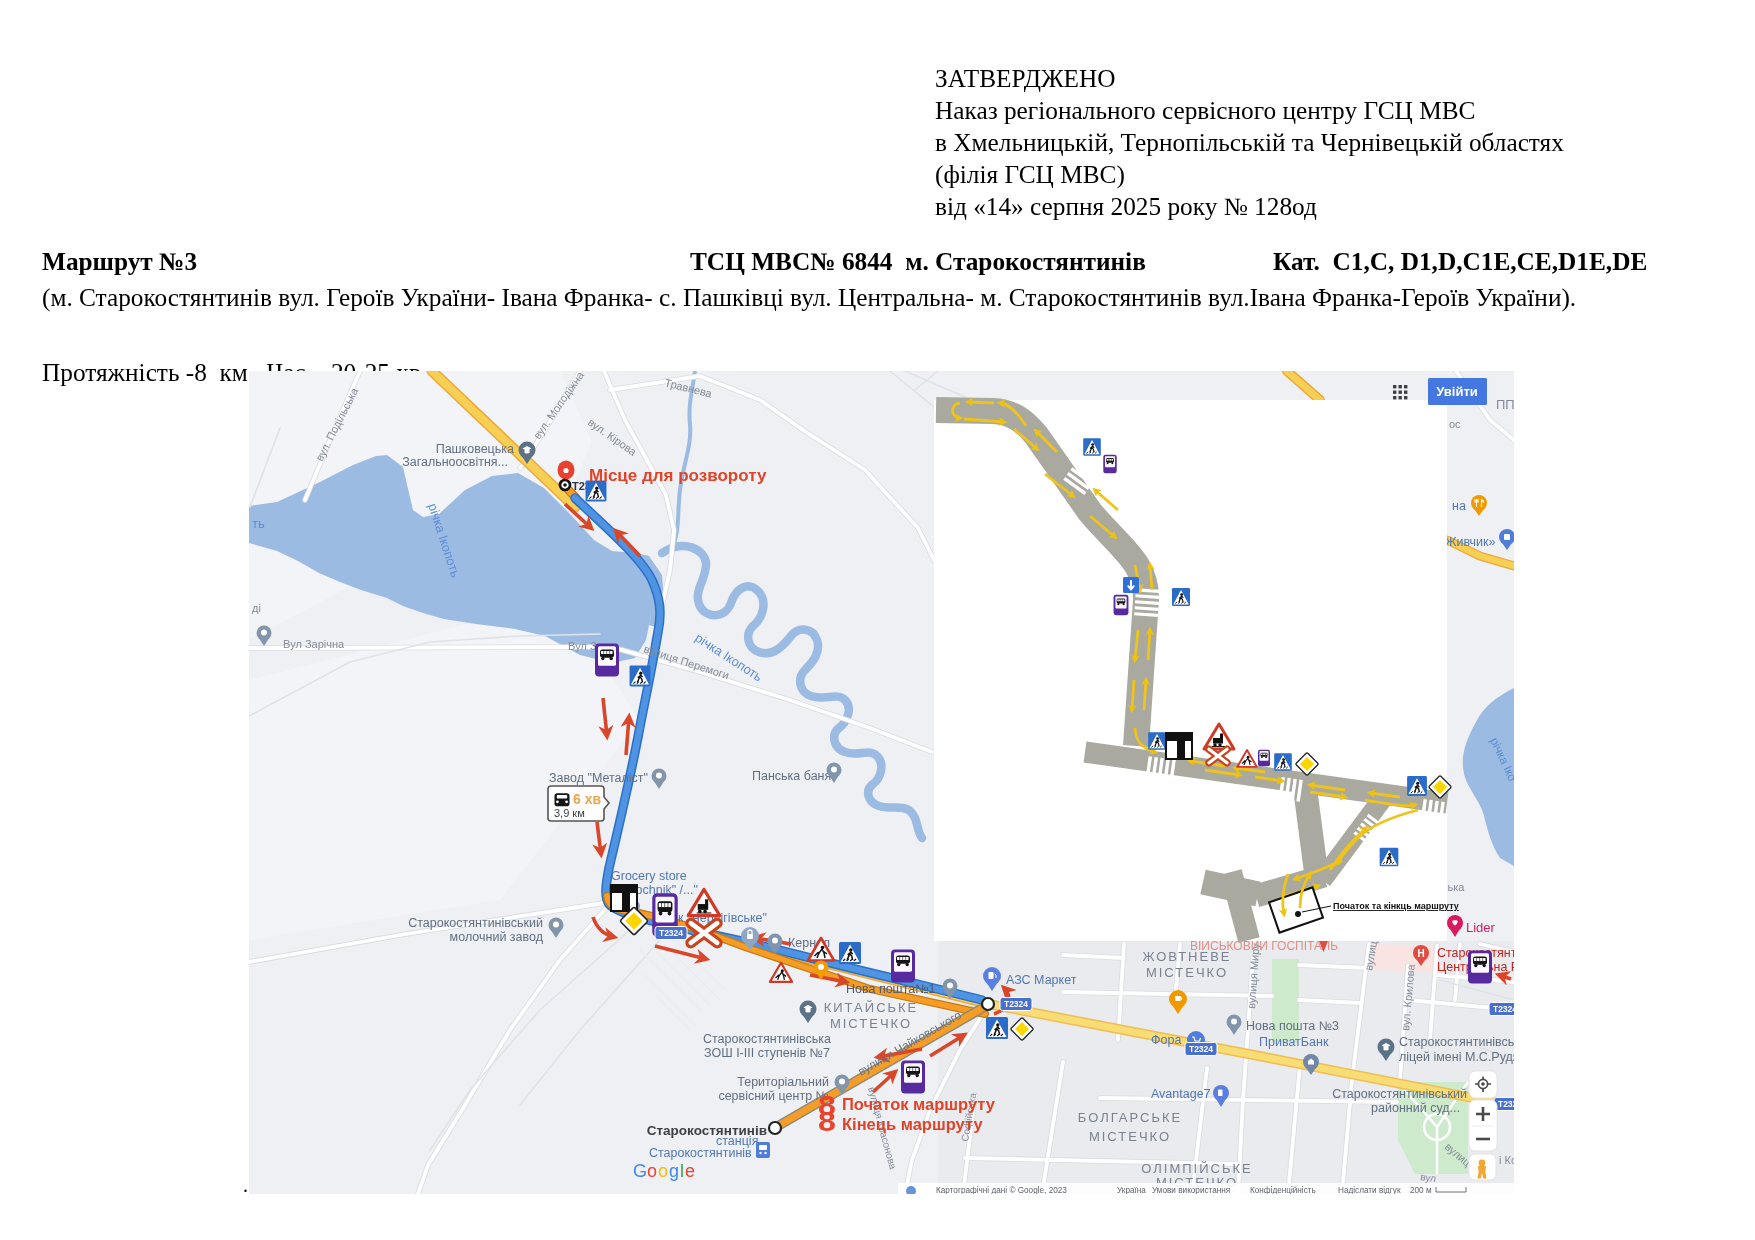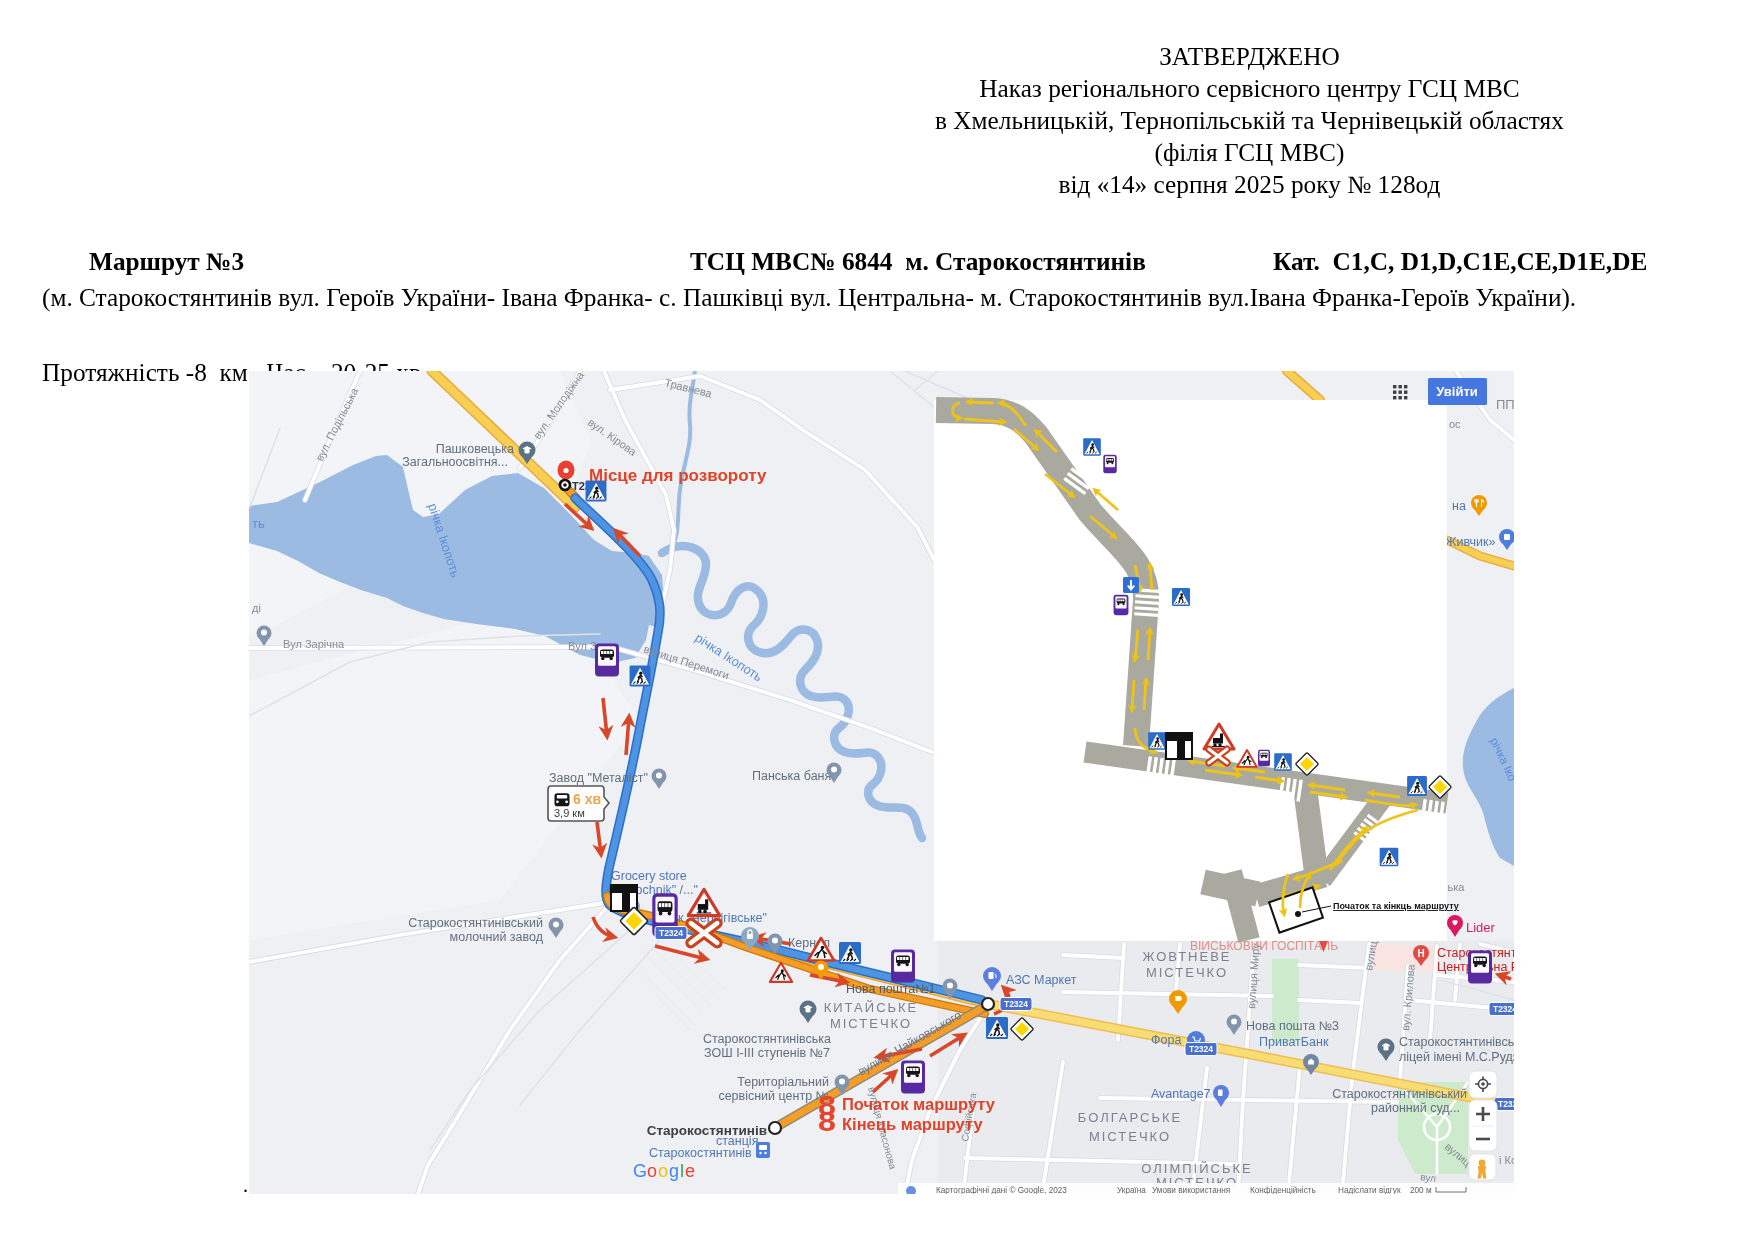--- a/index.html
+++ b/index.html
@@ -7,27 +7,27 @@
 body{width:1755px;height:1240px;position:relative;background:#fff;overflow:hidden;
      font-family:"Liberation Serif",serif;color:#000}
 .abs{position:absolute;white-space:nowrap}
 .hdr{font-size:25.3px;line-height:32px}
 .b{font-weight:bold}
 #map{position:absolute;left:249px;top:371px;width:1265px;height:823px}
 </style>
 </head>
 <body>
 
-<div class="abs hdr" style="left:935px;top:40px;text-align:center;">ЗАТВЕРДЖЕНО<br>
+<div class="abs hdr" style="left:935px;top:62px;">ЗАТВЕРДЖЕНО<br>
 Наказ регіонального сервісного центру ГСЦ МВС<br>
 в Хмельницькій, Тернопільській та Чернівецькій областях<br>
 (філія ГСЦ МВС)<br>
 від «14» серпня 2025 року № 128од</div>
 
-<div class="abs hdr b" style="left:42px;top:245px;margin-left:47px;">Маршрут №3</div>
+<div class="abs hdr b" style="left:42px;top:245px;">Маршрут №3</div>
 
 <div class="abs hdr b" style="left:690px;top:245px;">ТСЦ МВС№ 6844&nbsp;&nbsp;м. Старокостянтинів</div>
 
 <div class="abs hdr b" style="left:1273px;top:245px;">Кат.&nbsp;&nbsp;С1,С, D1,D,С1Е,СЕ,D1Е,DЕ</div>
 
 <div class="abs hdr" style="left:42px;top:281px;text-align:center;">(м. Старокостянтинів вул. Героїв України- Івана Франка- с. Пашківці вул. Центральна- м. Старокостянтинів вул.Івана Франка-Героїв України).</div>
 
 <div class="abs hdr" style="left:42px;top:323px;margin-top:33px;">Протяжність -8&nbsp;&nbsp;км.&nbsp;&nbsp;Час – 20-25 хв</div>
 
 <svg id="map" viewBox="249 371 1265 823" font-family="Liberation Sans, sans-serif">

